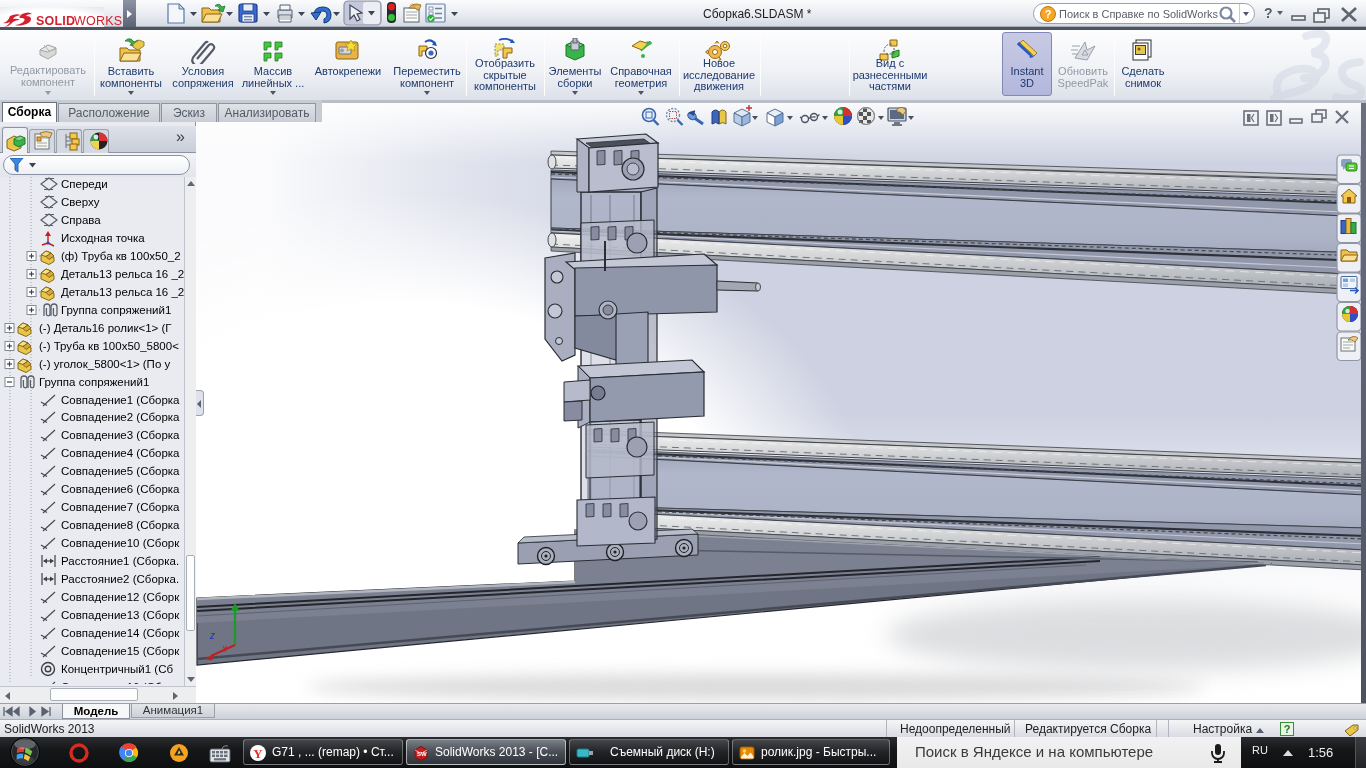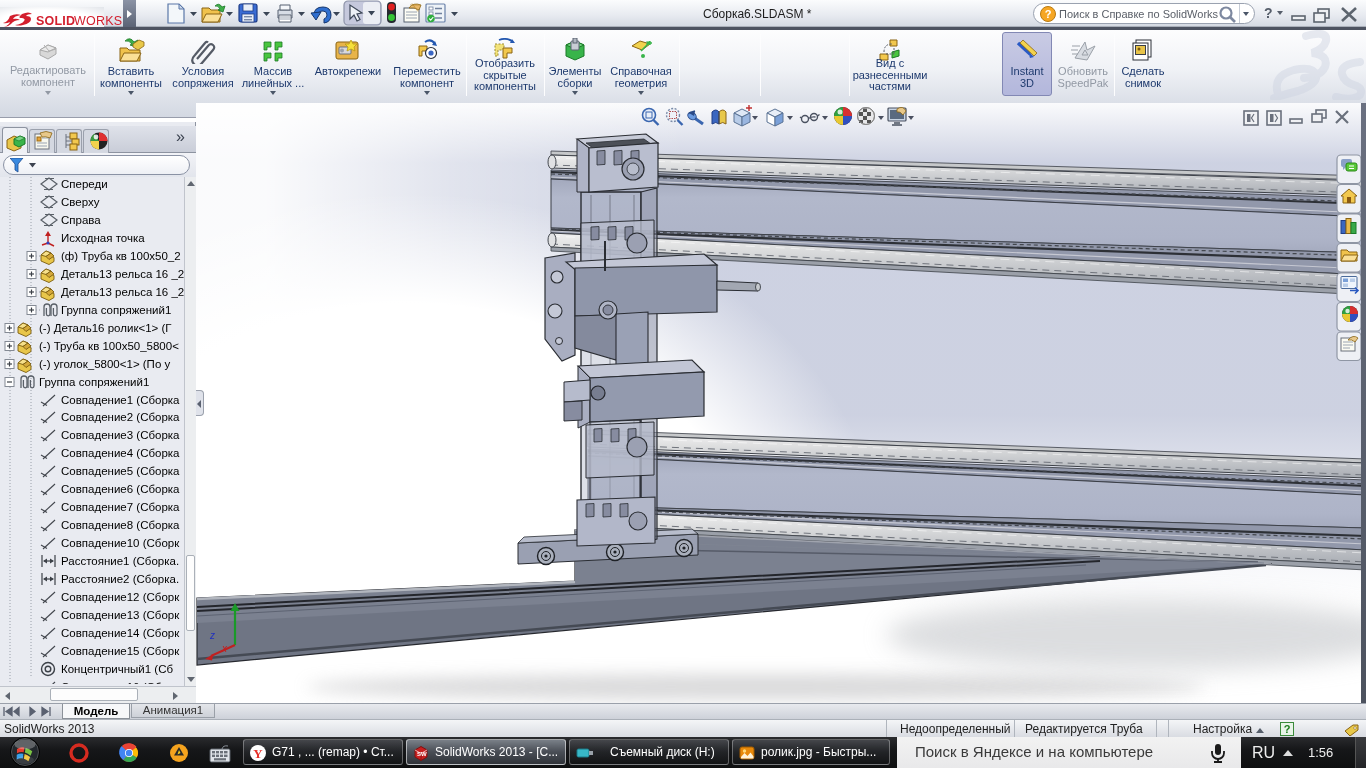--- a/index.html
+++ b/index.html
@@ -241,20 +241,32 @@
       <span class="ric"><svg width="26" height="26">
             <path d="M4 8 l8 -5 l10 3 l-8 6 z" fill="#f2d24e" stroke="#8a6414"></path>
             <path d="M13 13 l8 -8" stroke="#3ab44a" stroke-width="1.6"></path>
             <path d="M20 2 l4 0 m-2 -2 l0 4 m-3.4 -3.4 l2.8 2.8 m0 -2.8 l-2.8 2.8" stroke="#3ab44a" stroke-width="1.4" transform="translate(0,3)"></path>
             <circle cx="15" cy="18" r="2" fill="#38b44a"></circle>
           </svg></span>
       <span class="rtx">Справочная<br>геометрия</span>
       <span class="drop"></span>
     </div>
     <div class="rsep" style="left:679px;"></div>
+    <div class="rbtn r3" style="left:681px;width:76px;">
+      <span class="ric"><svg width="28" height="24">
+            <g stroke="#9a6a10">
+              <circle cx="10" cy="14" r="6.5" fill="#f2b84a"></circle>
+              <circle cx="10" cy="14" r="2.5" fill="#fff"></circle>
+              <path d="M10 5.5 l2 -2.5 l2 2.5 M3 12 l-2.5 2 l2.5 2 M14 19 l2 2.5 l-2.5 1" fill="#f2b84a" stroke-width="1"></path>
+              <circle cx="20" cy="8" r="4.5" fill="#f2cf6a"></circle>
+              <circle cx="20" cy="8" r="1.8" fill="#fff"></circle>
+            </g>
+          </svg></span>
+      <span class="rtx" style="top:26px">Новое<br>исследование<br>движения</span>
+    </div>
     <div class="rsep" style="left:760px;"></div>
     <div class="rsep" style="left:849px;"></div>
     <div class="rbtn r3" style="left:852px;width:76px;">
       <span class="ric"><svg width="28" height="24">
             <path d="M4 16 h8 v6 h-8 z" fill="#f2c84e" stroke="#8a6414"></path>
             <path d="M16 14 l7 -2 l0 6 l-7 2 z" fill="#49c53f" stroke="#1c7a26"></path>
             <path d="M14 2 h7 v6 h-7 z" fill="#f2c84e" stroke="#8a6414"></path>
             <path d="M8 14 q0 -8 8 -8 M18 10 l0 6 M10 16 l8 0" stroke="#555b66" fill="none" stroke-width="1" stroke-dasharray="2 1.5"></path>
           </svg></span>
       <span class="rtx" style="top:26px">Вид с<br>разнесенными<br>частями</span>
@@ -280,20 +292,28 @@
     <div class="rbtn" style="left:1116px;width:54px;">
       <span class="ric"><svg width="24" height="26">
             <rect x="5" y="2" width="15" height="17" fill="#fff" stroke="#2a2e36"></rect>
             <rect x="2" y="5" width="15" height="17" fill="#fff" stroke="#2a2e36"></rect>
             <rect x="4" y="7" width="11" height="10" fill="#3a3e46"></rect>
             <rect x="5" y="8" width="9" height="8" fill="#e8c44a"></rect>
             <circle cx="8" cy="11" r="1.5" fill="#7a5a10"></circle>
           </svg></span>
       <span class="rtx">Сделать<br>снимок</span>
     </div>
+  </div>
+  <div class="abs" id="tabrow">
+    <div class="abs" style="left:0;top:0;width:1366px;height:3px;background:#b9bec8;"></div>
+    <div class="abs" style="left:0;top:0;width:322px;height:22px;background:#c7cbd4;"></div>
+    <div class="ctab act" style="left:2px;width:55px;">Сборка</div>
+    <div class="ctab" style="left:58px;width:102px;">Расположение</div>
+    <div class="ctab" style="left:161px;width:56px;">Эскиз</div>
+    <div class="ctab" style="left:218px;width:98px;">Анализировать</div>
   </div>
   <div class="abs" id="vp">
     <svg class="abs" style="left:0;top:0" width="1170" height="600" id="model">
 <defs>
 <filter id="blur8" x="-30%" y="-150%" width="160%" height="400%">
             <feGaussianBlur stdDeviation="8"></feGaussianBlur>
           </filter>
 <filter id="blur12" x="-30%" y="-60%" width="160%" height="220%">
             <feGaussianBlur stdDeviation="12"></feGaussianBlur>
           </filter>
@@ -822,21 +842,21 @@
       </g>
     </svg>
     <div class="abs" style="left:62px;top:0px;width:68px;height:15px;background:#f6f7f9;border:1px solid #8a9098;border-top:none;font-size:11.5px;font-weight:bold;text-align:center;line-height:14px;">Модель</div>
     <div class="abs" style="left:131px;top:0px;width:84px;height:14px;background:linear-gradient(#e4e6ea,#cdd1d8);border:1px solid #9aa0a8;border-top:none;font-size:11.5px;color:#333;text-align:center;line-height:13px;">Анимация1</div>
   </div>
   <div class="abs" id="status">
     <div class="abs" style="left:4px;top:2px;">SolidWorks 2013</div>
     <div class="abs" style="left:886px;top:0px;width:1px;height:18px;background:#b0b5bd;"></div>
     <div class="abs" style="left:900px;top:2px;">Недоопределенный</div>
     <div class="abs" style="left:1014px;top:0px;width:1px;height:18px;background:#b0b5bd;"></div>
-    <div class="abs" style="left:1025px;top:2px;">Редактируется Труба</div>
+    <div class="abs" style="left:1025px;top:2px;">Редактируется Сборка</div>
     <div class="abs" style="left:1156px;top:0px;width:1px;height:18px;background:#b0b5bd;"></div>
     <div class="abs" style="left:1168px;top:0px;width:1px;height:18px;background:#b0b5bd;"></div>
     <div class="abs" style="left:1193px;top:2px;">Настройка</div>
     <div class="abs" style="left:1256px;top:8px;width:0;height:0;border-left:4px solid transparent;border-right:4px solid transparent;border-bottom:5px solid #555d6a;"></div>
     <div class="abs" style="left:1280px;top:2px;width:14px;height:14px;background:#e8f4e8;border:1px solid #3a8a3a;color:#1a7a1a;font-weight:bold;font-size:11px;text-align:center;line-height:13px;">?</div>
     <svg class="abs" style="left:1344px;top:3px" width="16" height="13">
         <path d="M1 8 l8 -6 h5 v5 l-8 6 z" fill="#e8c84a" stroke="#8a6414"></path>
         <circle cx="11" cy="5" r="1.3" fill="#fff" stroke="#8a6414" stroke-width="0.6"></circle>
       </svg>
   </div>
@@ -923,19 +943,19 @@
     </div>
 
     <div class="abs" style="left:897px;top:0;width:344px;height:46px;background:linear-gradient(#f2f2f2,#e4e4e6);">
       <div class="abs" style="left:18px;top:6px;font-size:15px;color:#3a3a3a;">Поиск в Яндексе и на компьютере</div>
       <svg class="abs" style="left:310px;top:5px" width="22" height="22">
         <rect x="8" y="2" width="6" height="11" rx="3" fill="#1a1a1a"></rect>
         <path d="M5 9 v2 a6 6 0 0 0 12 0 v-2" fill="none" stroke="#1a1a1a" stroke-width="1.8"></path>
         <path d="M11 17 v3 M7 20 h8" stroke="#1a1a1a" stroke-width="1.8"></path>
       </svg>
     </div>
-    <div class="abs" style="left:1252px;top:7px;font-size:16px;color:#eee;">RU</div>
+    <div class="abs" style="left:1252px;top:7px;font-size:11px;color:#eee;">RU</div>
     <div class="abs" style="left:1283px;top:13px;width:0;height:0;border-left:5px solid transparent;border-right:5px solid transparent;border-bottom:6px solid #ddd;"></div>
     <div class="abs" style="left:1308px;top:8px;font-size:13px;color:#eee;">1:56</div>
     <div class="abs" style="left:1355px;top:0;width:1px;height:31px;background:#555;"></div>
     <div class="abs" style="left:1356px;top:0;width:10px;height:31px;background:linear-gradient(#3a3b3e,#232427);"></div>
   </div>
 </div>
 
 </body></html>

